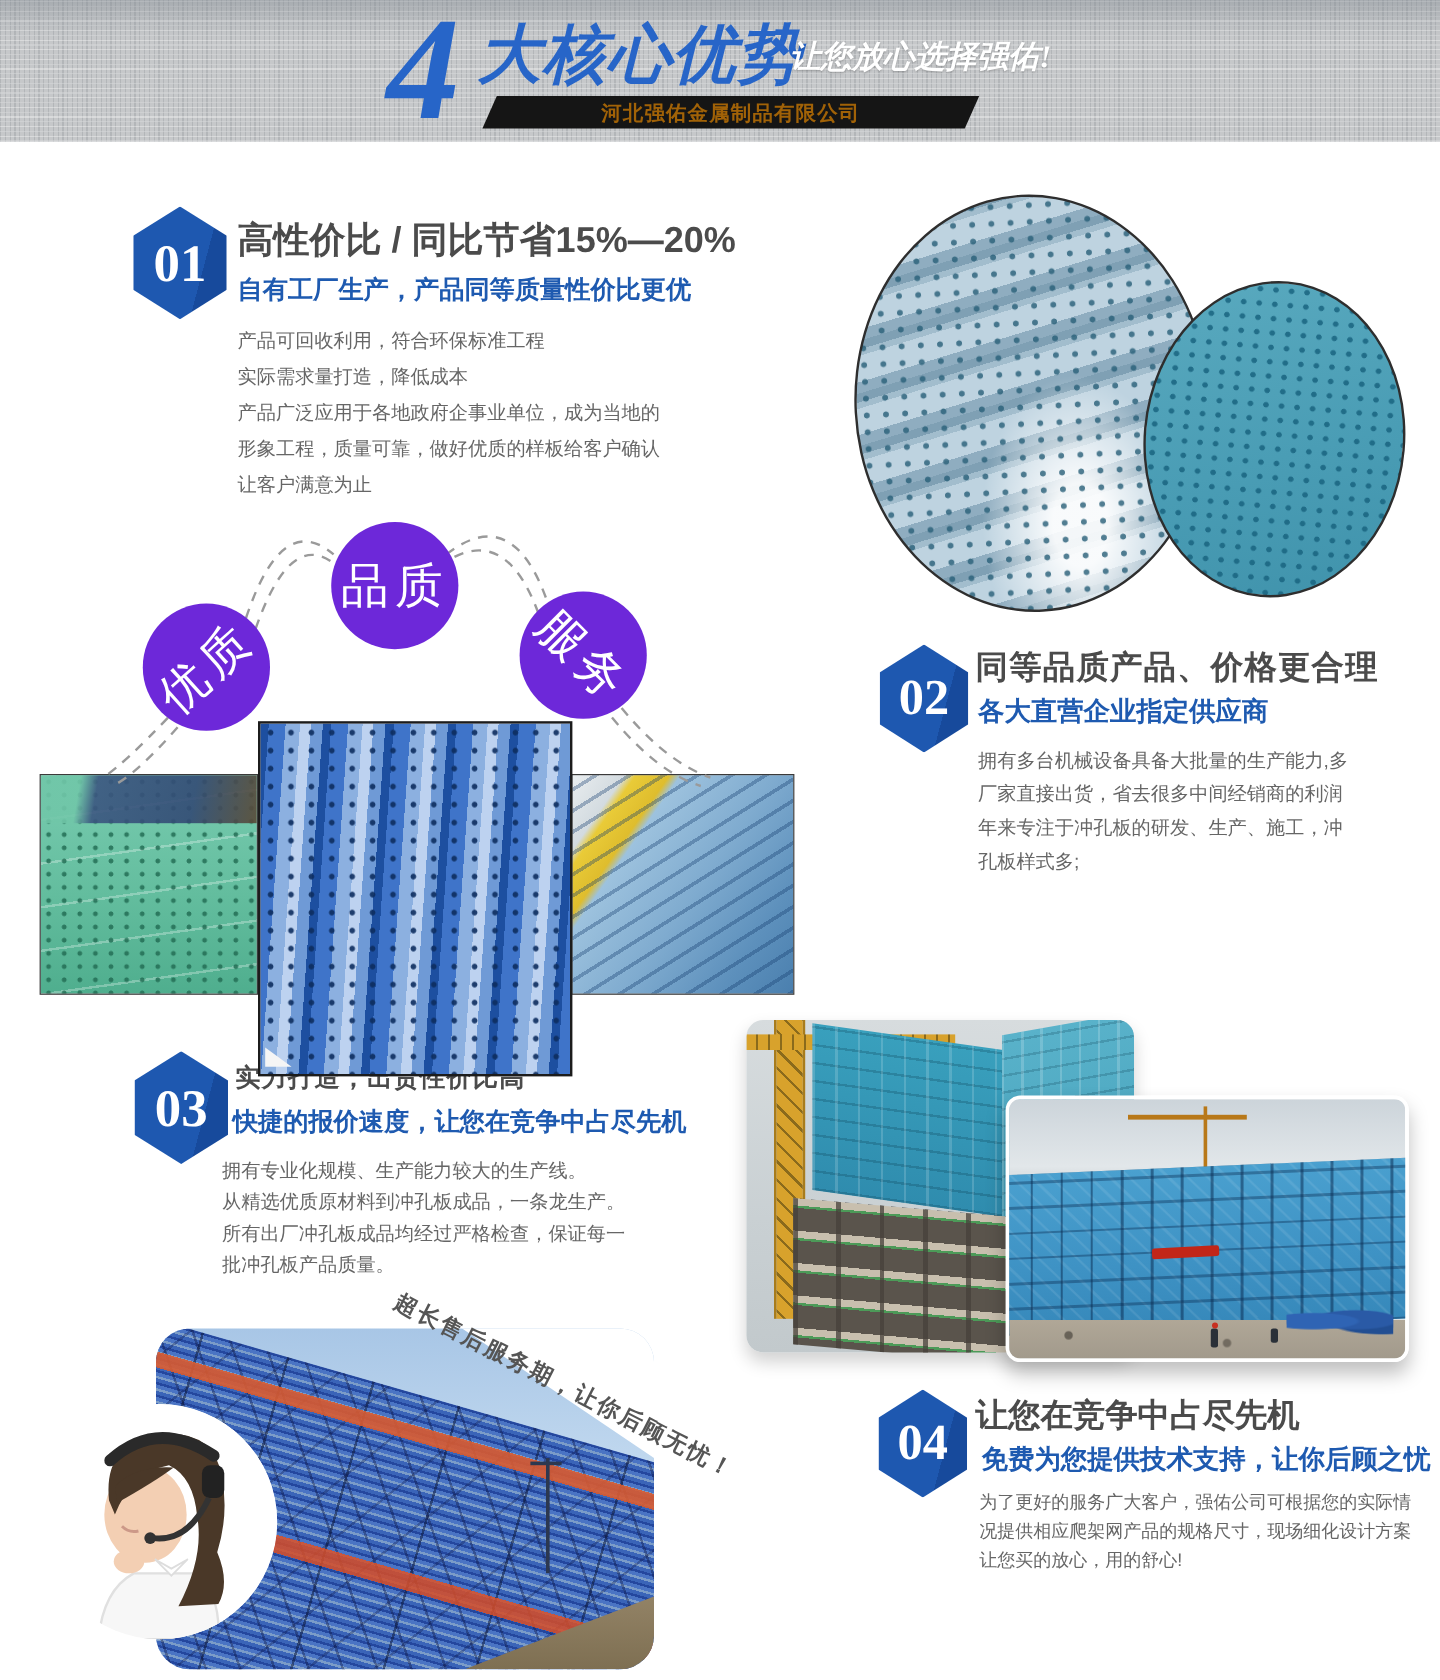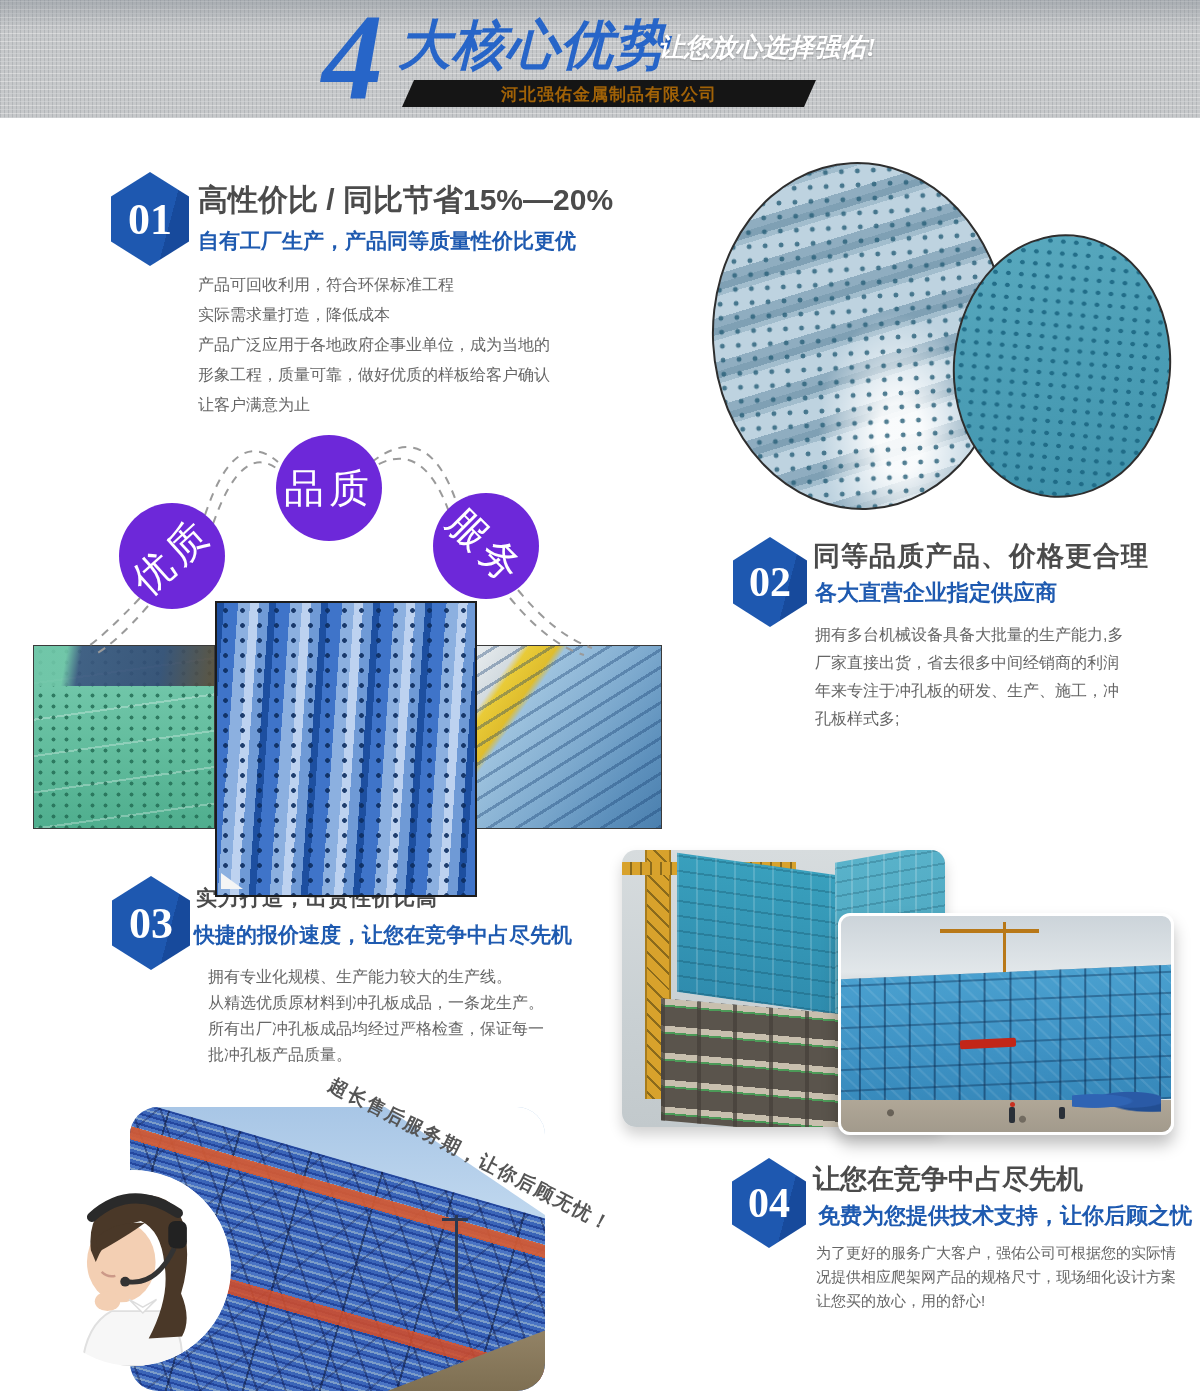--- a/index.html
+++ b/index.html
@@ -231,21 +231,21 @@
     <p>厂家直接出货，省去很多中间经销商的利润</p>
     <p>年来专注于冲孔板的研发、生产、施工，冲</p>
     <p>孔板样式多;</p>
   </div>
 
   <div class="abs hex" style="left:112px;top:876px;">
     <span>03</span>
   </div>
   <div class="abs sec-title t-serif" style="left:196px;top:884px;font-size:21px;letter-spacing:1px;">实力打造，出货性价比高</div>
   <div class="abs sec-sub" style="left:194px;top:921px;font-size:21px;">快捷的报价速度，让您在竞争中占尽先机</div>
-  <div class="abs sec-body" style="left:208px;top:964px;width:385px;font-size:16px;line-height:26px;font-family:Liberation Serif, serif;">
+  <div class="abs sec-body" style="left:185px;top:964px;width:385px;font-size:16px;line-height:26px;font-family:Liberation Serif, serif;">
     <p>拥有专业化规模、生产能力较大的生产线。</p>
     <p>从精选优质原材料到冲孔板成品，一条龙生产。</p>
     <p>所有出厂冲孔板成品均经过严格检查，保证每一</p>
     <p>批冲孔板产品质量。</p>
   </div>
 
   <div class="abs photo bphoto-left">
     <div class="abs tree"></div>
     <div class="abs crane-mast"></div>
     <div class="abs crane-boom"></div>

